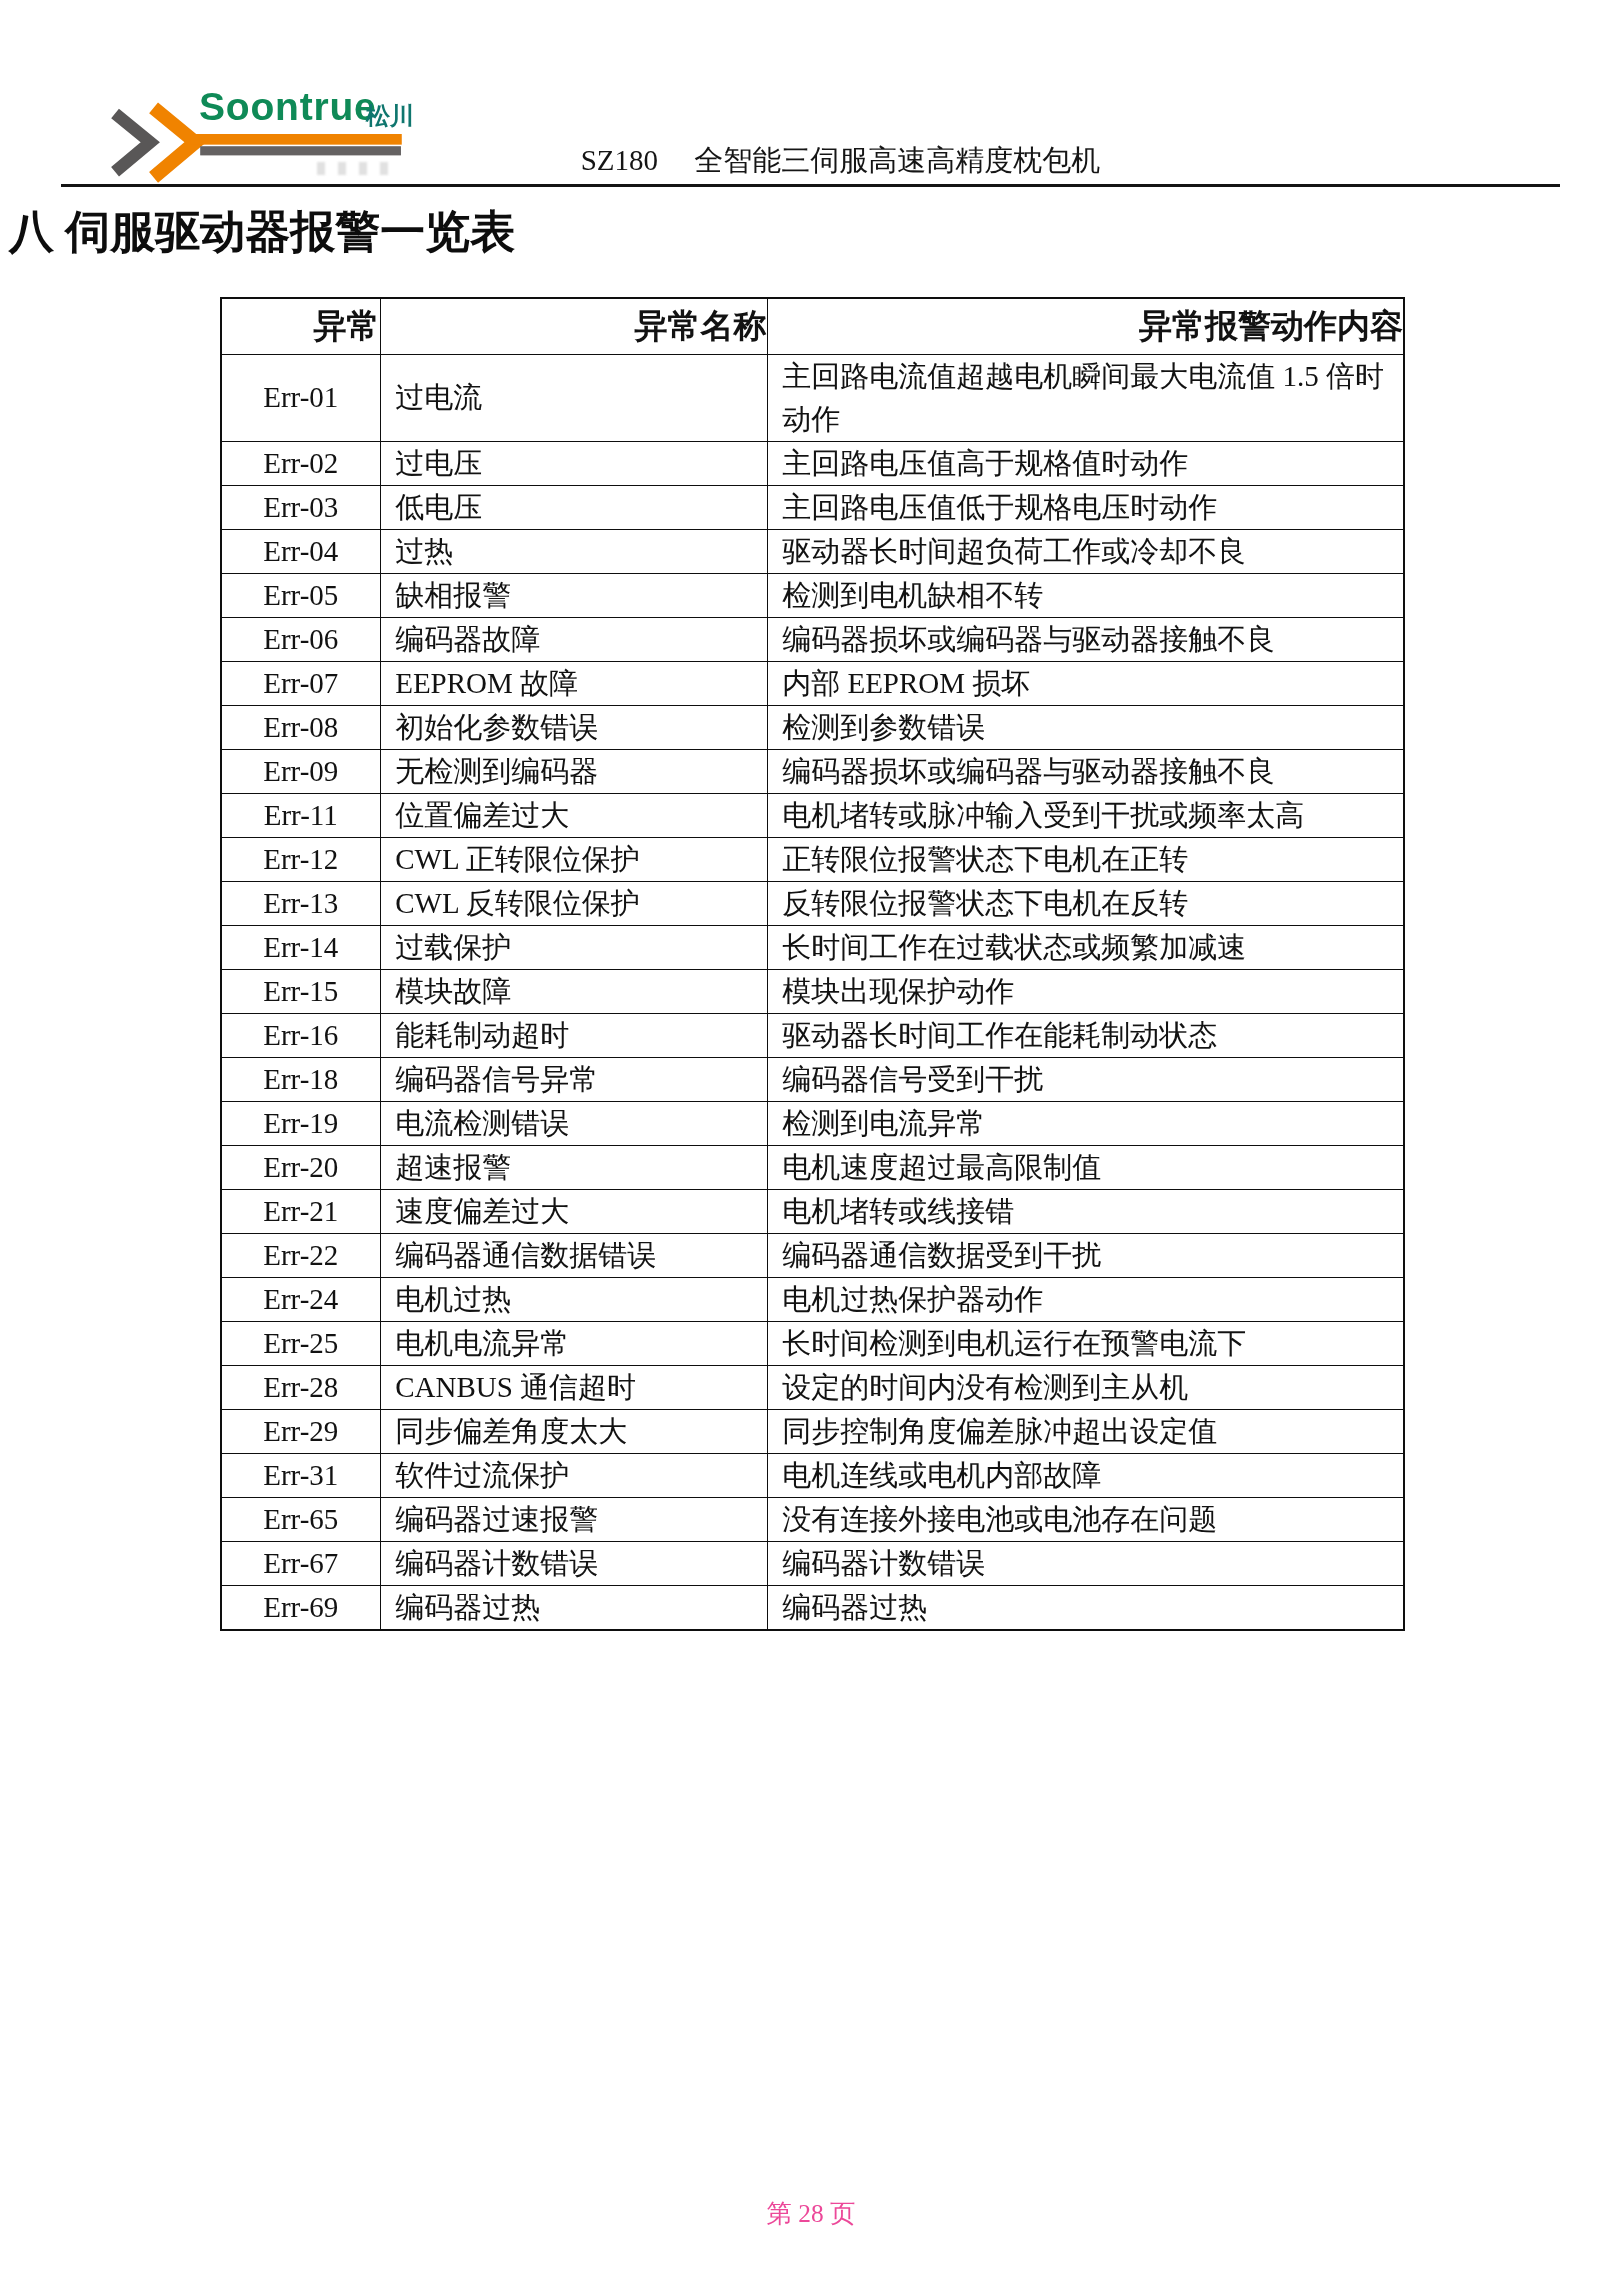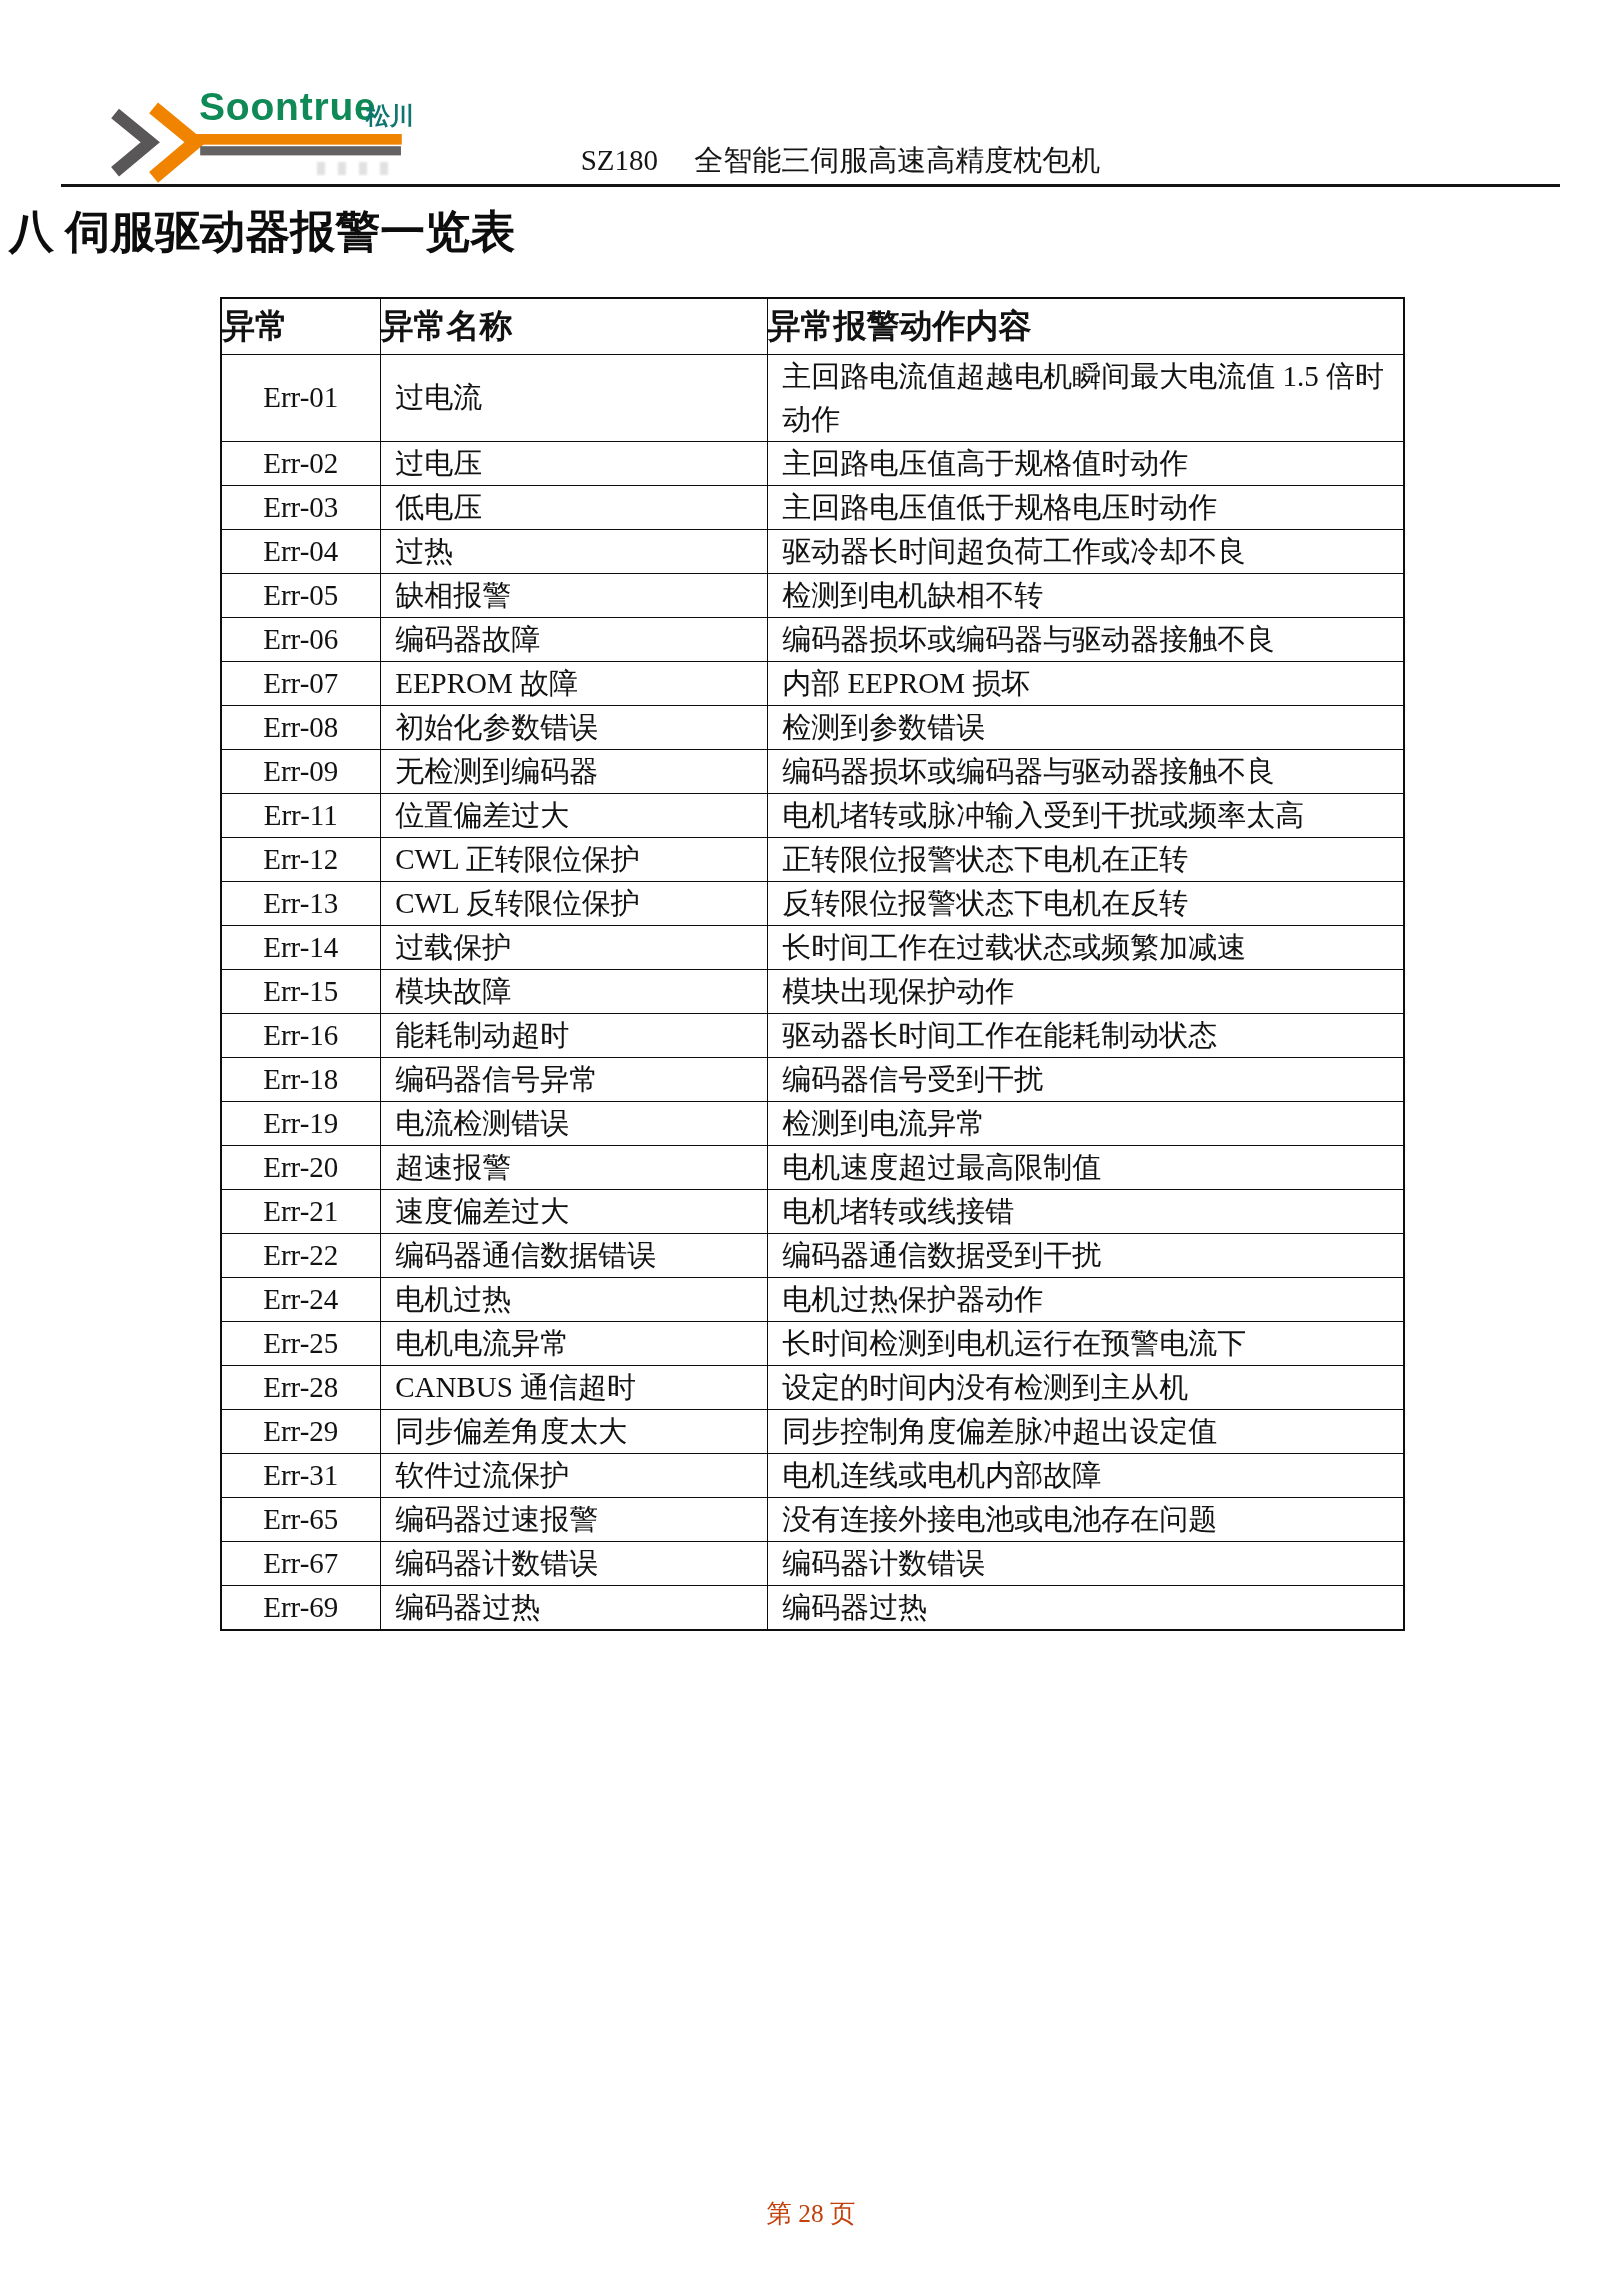--- a/index.html
+++ b/index.html
@@ -63,33 +63,33 @@
   table.alarm td, table.alarm th {
     border: 1.6px solid #0e0e0e;
     vertical-align: middle;
     font-size: 29px;
     line-height: 43px;
     overflow: hidden;
   }
   table.alarm th {
     height: 56px;
     font-size: 33px; font-weight: bold;
-    text-align: left;
+    text-align: right;
   }
   table.alarm td { height: 43px; }
   td[data-name="cell-code"] { text-align: center; font-size: 29.5px; }
   td[data-name="cell-name"], td[data-name="cell-action"] {
     text-align: left; padding-left: 14.7px; padding-right: 11.5px;
   }
 
   
   .page-footer {
     position: absolute; left: 0; top: 2197px; width: 100%;
     text-align: center; font-size: 25.4px; white-space: pre;
-    color: #c2410c;
+    color: #ec4899;
   }
 </style>
 </head>
 <body>
 
 <div class="logo" data-name="company-logo">
   <svg width="385" height="119" viewBox="0 0 470 145" data-name="logo-arrows-icon">
 
     <polyline points="66,53 109,88 66,124" fill="none" stroke="#595757" stroke-width="15" stroke-linejoin="miter"></polyline>
 

